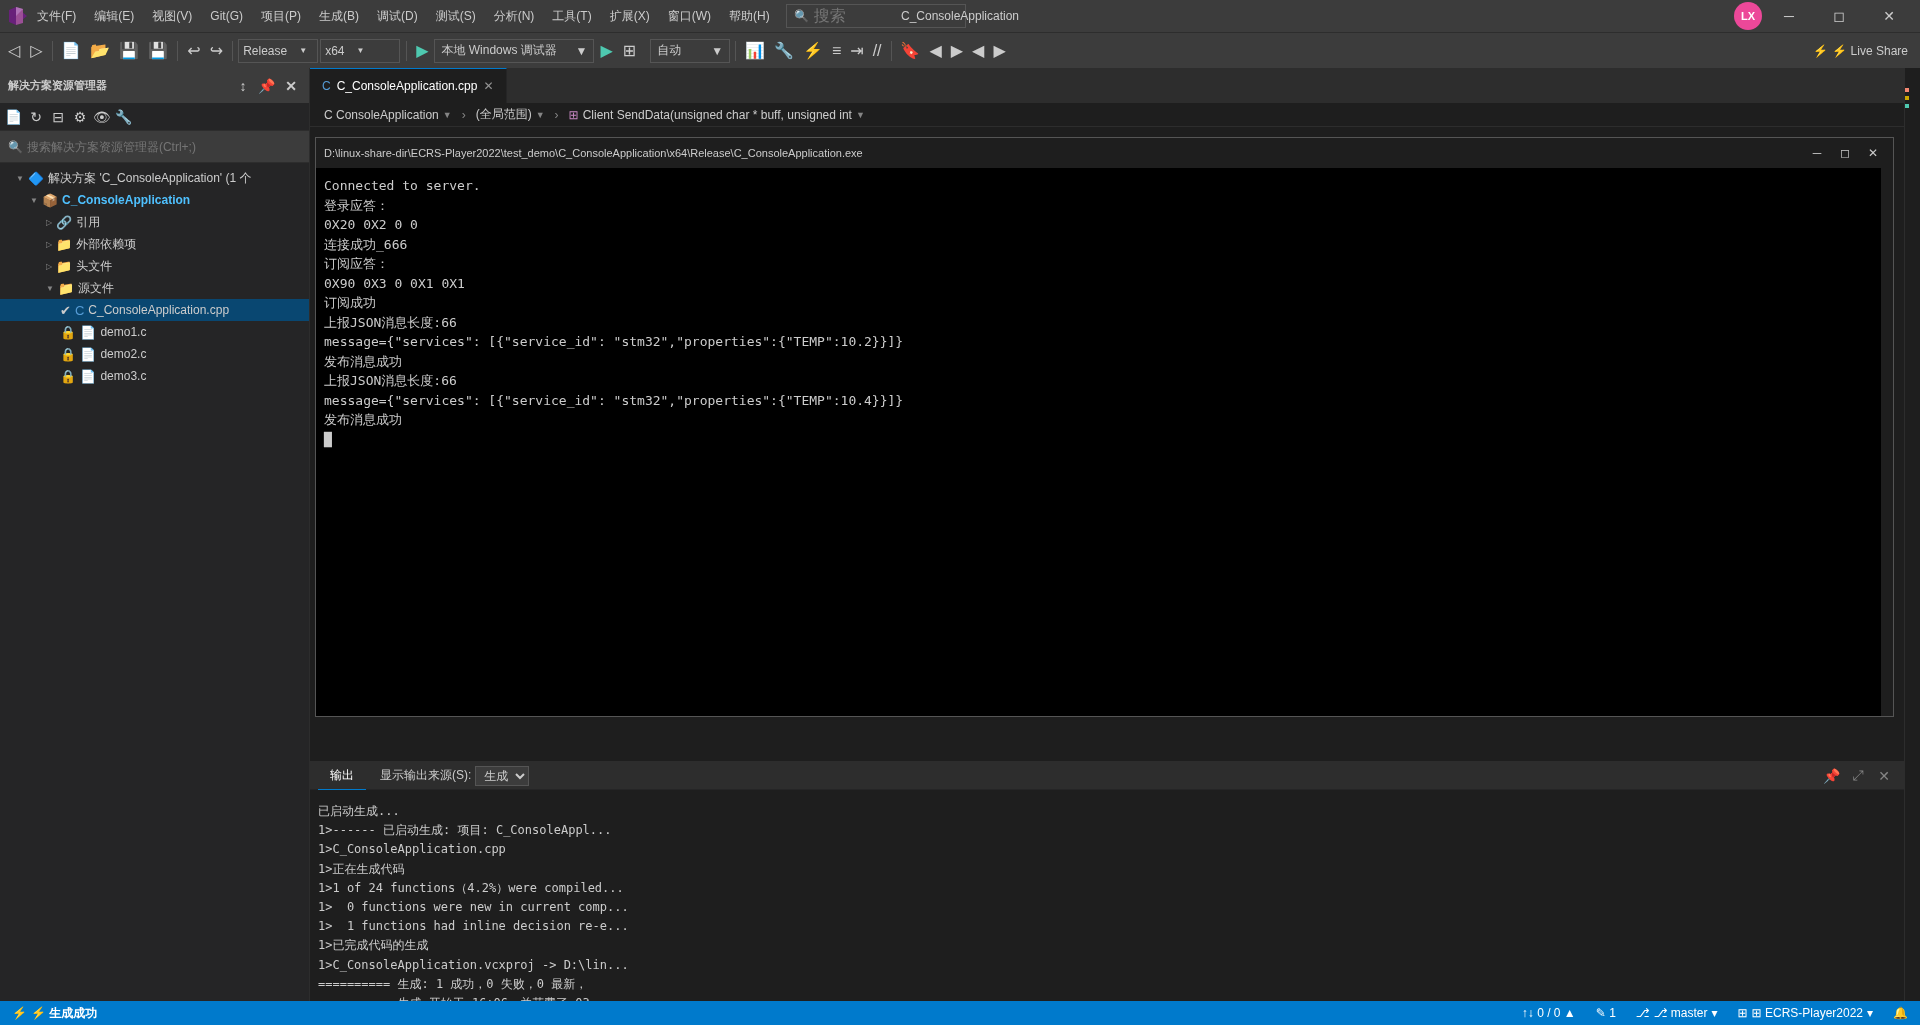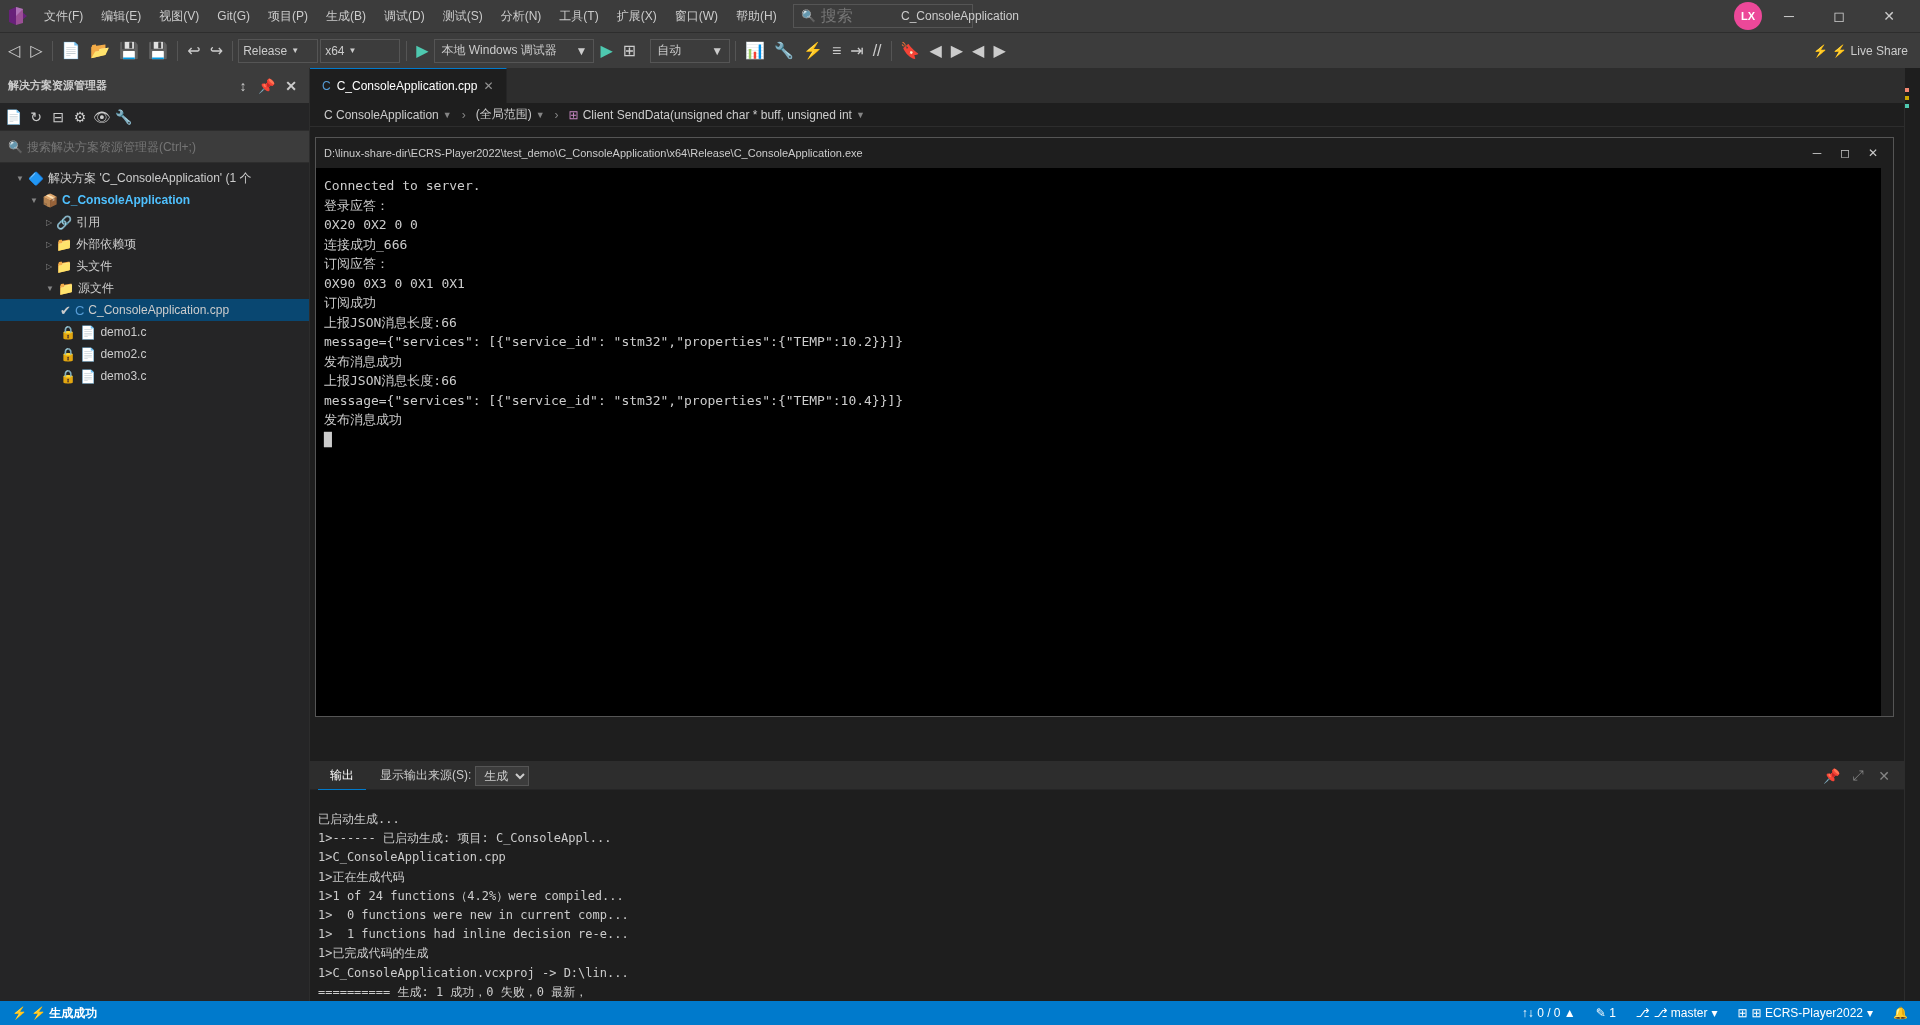--- a/index.html
+++ b/index.html
@@ -21,21 +21,21 @@
       background: #3c3c3c;
       display: flex;
       align-items: center;
       justify-content: space-between;
       padding: 0 8px;
       flex-shrink: 0;
     }
     .title-bar-left {
       display: flex;
       align-items: center;
-      gap: 8px;
+      gap: 1px;
     }
     .title-bar-logo {
       width: 20px;
       height: 20px;
       display: flex;
       align-items: center;
       justify-content: center;
     }
     .title-bar-menus {
       display: flex;
@@ -102,21 +102,21 @@
     .toolbar-dropdown {
       height: 24px;
       background: #3c3c3c;
       border: 1px solid #555555;
       color: #cccccc;
       font-size: 12px;
       padding: 0 4px;
       cursor: pointer;
       display: flex;
       align-items: center;
-      gap: 4px;
+      gap: 12px;
       min-width: 80px;
     }
     .toolbar-dropdown-arrow {
       font-size: 8px;
     }
     .run-btn {
       background: transparent;
       border: none;
       color: #4ec9b0;
       font-size: 16px;
@@ -435,21 +435,21 @@
     .output-source-select select {
       background: #3c3c3c;
       border: 1px solid #555555;
       color: #cccccc;
       font-size: 12px;
       padding: 1px 4px;
     }
     .output-content {
       flex: 1;
       overflow-y: auto;
-      padding: 20px 8px;
+      padding: 12px 8px;
       font-family: 'Consolas', monospace;
       font-size: 12px;
       color: #cccccc;
       line-height: 1.6;
     }
     .output-content .line { white-space: pre; }
 
     
     .status-bar {
       height: 24px;

